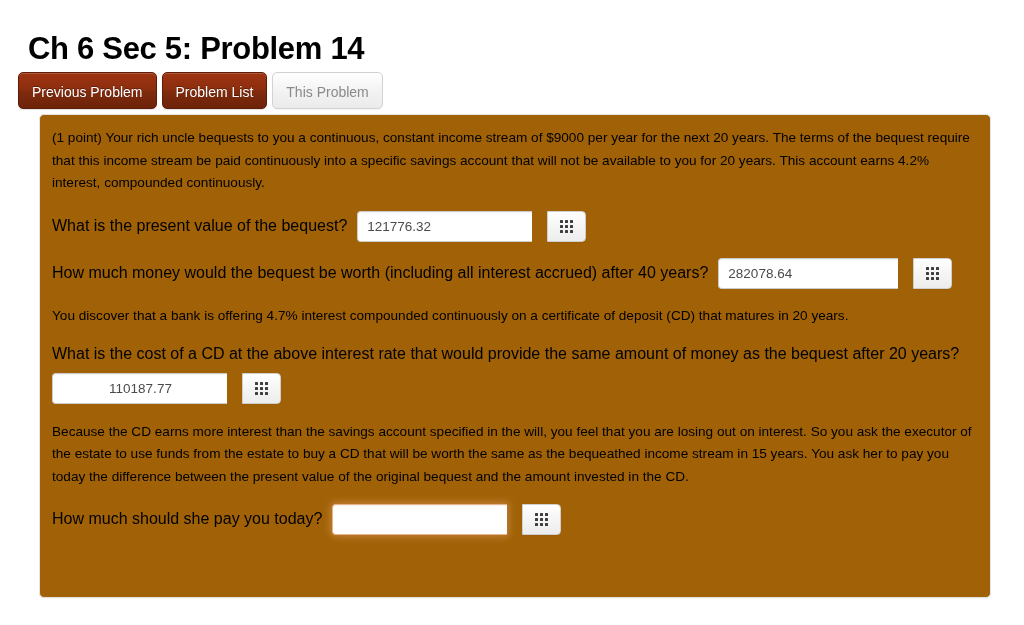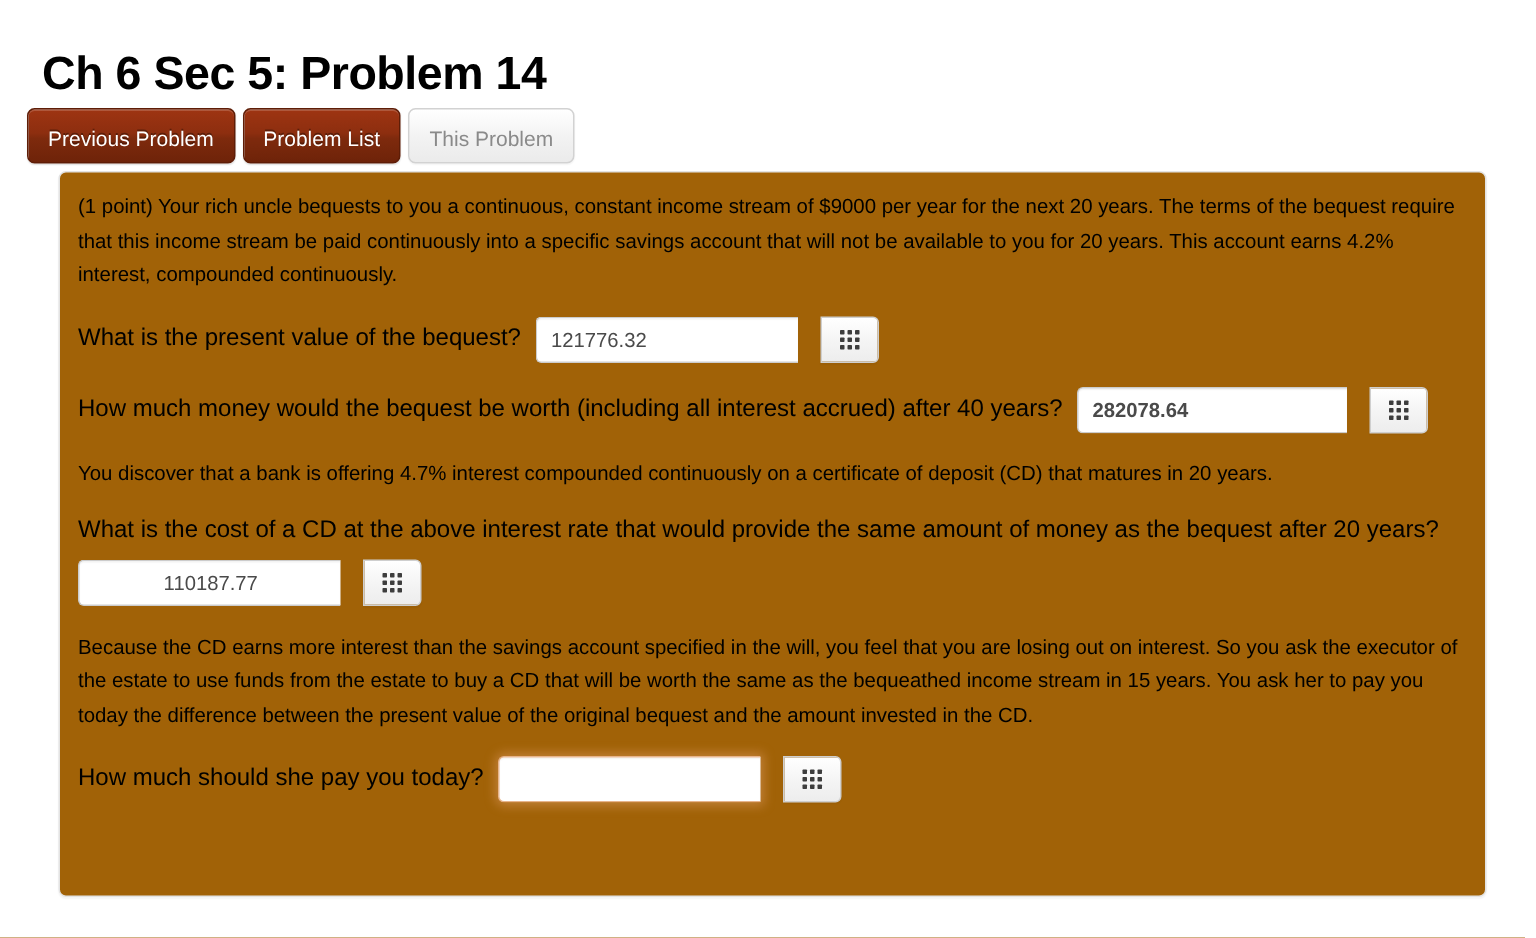--- a/index.html
+++ b/index.html
@@ -171,21 +171,21 @@
     justify-content: center;
     background: linear-gradient(to bottom, #ffffff 0%, #f4f4f4 55%, #ededed 100%);
     border: 1px solid #cfcfcf;
     border-radius: 0 4px 4px 0;
     cursor: pointer;
     box-shadow: 0 1px 1px rgba(0,0,0,0.04);
   }
 
   
   .w-a { width: 175px; }
-  .w-b { width: 180px; font-weight: bold; }
+  .w-b { width: 180px; }
   .w-c { width: 175px; text-align: center; }
   .w-d { width: 175px; }
 
   
   .keypad-icon {
     display: grid;
     grid-template-columns: repeat(3, 3px);
     grid-template-rows: repeat(3, 3px);
     gap: 2px;
   }

